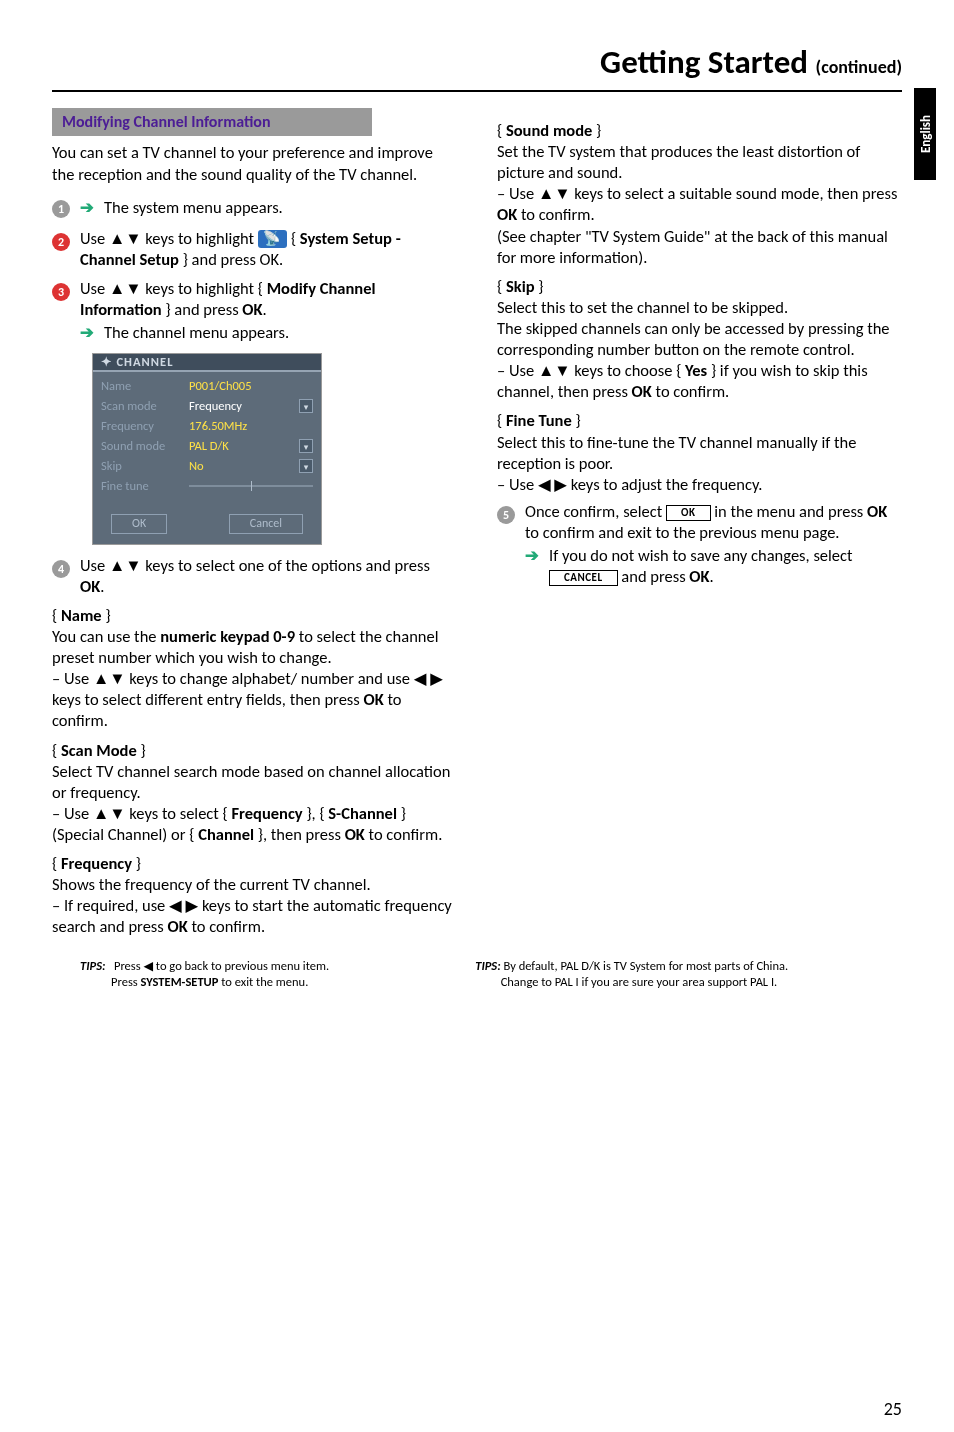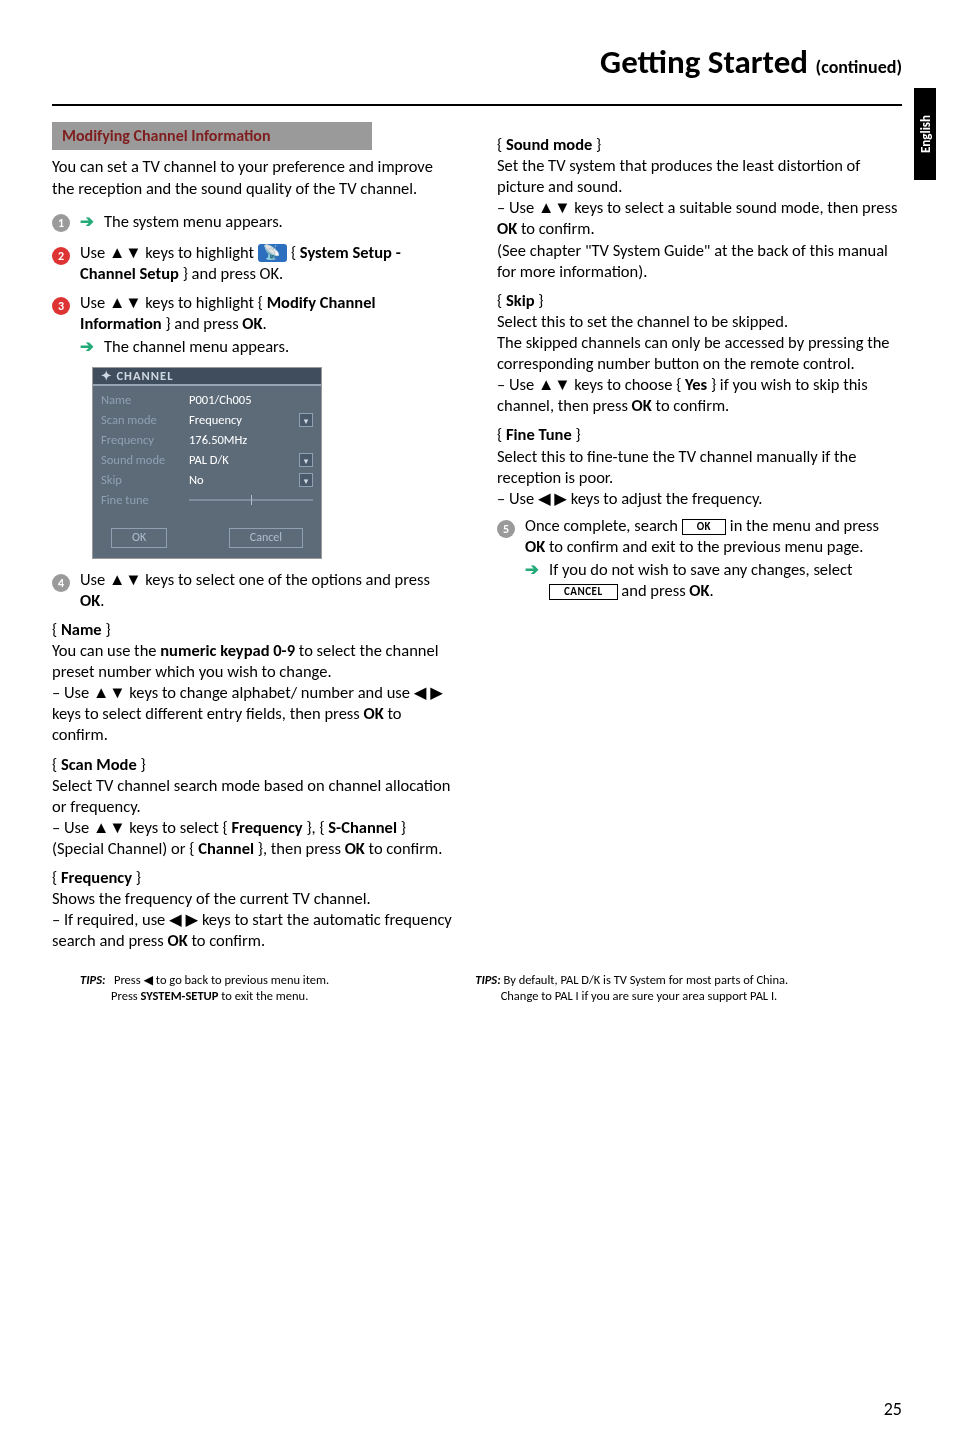--- a/index.html
+++ b/index.html
@@ -1,25 +1,25 @@
 <!DOCTYPE html>
 <html><head>
 <meta charset="utf-8">
 <style>
   * { box-sizing: border-box; margin: 0; padding: 0; }
   html, body { width: 954px; height: 1432px; font-family: "Gill Sans", "Gill Sans MT", Calibri, sans-serif; color: #000; background: #fff; }
   body { position: relative; padding: 42px 52px 30px 52px; }
-  .title-row { width: 100%; text-align: right; border-bottom: 2px solid #000; padding-bottom: 22px; margin-bottom: 16px; }
+  .title-row { width: 100%; text-align: right; border-bottom: 2px solid #000; padding-bottom: 8px; margin-bottom: 16px; }
   .title { font-size: 33px; font-weight: 700; display: inline; }
   .title-sub { font-size: 18px; font-weight: 700; margin-left: 4px; }
   .side-tab { position: absolute; top: 88px; right: 18px; width: 22px; height: 92px; background: #000; color: #fff; display: flex; align-items: center; justify-content: center; }
   .side-tab span { writing-mode: vertical-rl; transform: rotate(180deg); font-size: 13px; font-weight: 700; }
   .cols { display: flex; gap: 40px; }
   .col { width: 406px; font-size: 16.5px; line-height: 1.28; }
-  .section-bar { background: #9a9a9a; color: #7f1d1d; font-weight: 700; padding: 4px 10px; font-size: 16px; margin: 0 0 6px 0; display: inline-block; width: 320px; }
+  .section-bar { background: #9a9a9a; color: #4c1d95; font-weight: 700; padding: 4px 10px; font-size: 16px; margin: 0 0 6px 0; display: inline-block; width: 320px; }
   p { margin-bottom: 10px; }
   .step { display: flex; gap: 8px; margin-bottom: 8px; }
   .step .bullet { flex: 0 0 20px; }
   .num-circle { display: inline-flex; width: 18px; height: 18px; border-radius: 50%; color: #fff; font-size: 12px; font-weight: 700; align-items: center; justify-content: center; line-height: 1; position: relative; top: 2px; }
   .nc-grey { background: #9a9a9a; }
   .nc-red  { background: #d33; }
   .step-body { flex: 1; }
   .arrow-indent { display: flex; gap: 6px; margin: 2px 0 2px 0; }
   .arrow-indent .arr { flex: 0 0 18px; color: #2a7; font-weight: 700; }
   .pill { display: inline-block; background: #2c6fbf; color: #fff; border-radius: 3px; padding: 0 6px; font-size: 14px; line-height: 18px; vertical-align: 1px; }
@@ -33,21 +33,21 @@
   .page-num { position: absolute; bottom: 12px; right: 52px; font-size: 18px; }
   b { font-weight: 700; }
 
   
   .menu-shot { width: 230px; margin: 4px 0 10px 40px; border: 1px solid #9a9a9a; background: #5d6b79; color: #ccd; font-size: 12.5px; }
   .menu-head { background: #3f4d5c; border-bottom: 2px solid #96a4b3; padding: 0 8px; color: #cfd8e2; font-weight: 700; letter-spacing: 1px; }
   .menu-head .tri { display: inline-block; margin-right: 4px; }
   .menu-body { padding: 4px 8px 10px 8px; }
   .menu-row { display: flex; align-items: center; height: 20px; gap: 6px; }
   .menu-row .ml { width: 82px; color: #8fa0b2; }
-  .menu-row .mv { flex: 1; color: #ffffff; }
+  .menu-row .mv { flex: 1; color: #fde047; }
   .menu-row .dd { width: 14px; height: 14px; border: 1px solid #8fa0b2; background: #4a5a6a; color: #cfd8e2; font-size: 9px; display: flex; align-items: center; justify-content: center; }
   .menu-row.sel .mv { color: #fff; }
   .ft-gauge { flex: 1; height: 10px; position: relative; }
   .ft-gauge::before { content: ""; position: absolute; left: 0; right: 0; top: 4px; height: 2px; background: #7e8d9c; }
   .ft-gauge .tick { position: absolute; top: 0; width: 1px; height: 10px; background: #aebccb; }
   .menu-foot { display: flex; justify-content: space-between; padding: 8px 18px 10px 18px; border-top: 0; }
   .menu-btn { border: 1px solid #8fa0b2; padding: 1px 20px; color: #aebccb; background: transparent; font-size: 12px; }
 </style>
 </head>
 <body>
@@ -201,21 +201,21 @@
     <div class="brace-block">
       <div>{ <span class="brace-title">Fine Tune</span> }</div>
       <div>Select this to fine-tune the TV channel manually if the reception is poor.</div>
       <div>– Use ◀ ▶ keys to adjust the frequency.</div>
     </div>
 
     <div class="step">
       <div class="bullet"><span class="num-circle nc-grey">5</span></div>
       <div class="step-body">
         <div>
-          <span>Once complete, search </span><span class="boxed">OK</span><span> in the menu and press </span><b>OK</b><span> to confirm and exit to the previous menu page.</span>
+          <span>Once confirm, select </span><span class="boxed">OK</span><span> in the menu and press </span><b>OK</b><span> to confirm and exit to the previous menu page.</span>
         </div>
         <div class="arrow-indent">
           <div class="arr">➔</div>
           <div>
             <span>If you do not wish to save any changes, select </span><span class="boxed">CANCEL</span><span> and press </span><b>OK</b><span>.</span>
           </div>
         </div>
       </div>
     </div>
 

